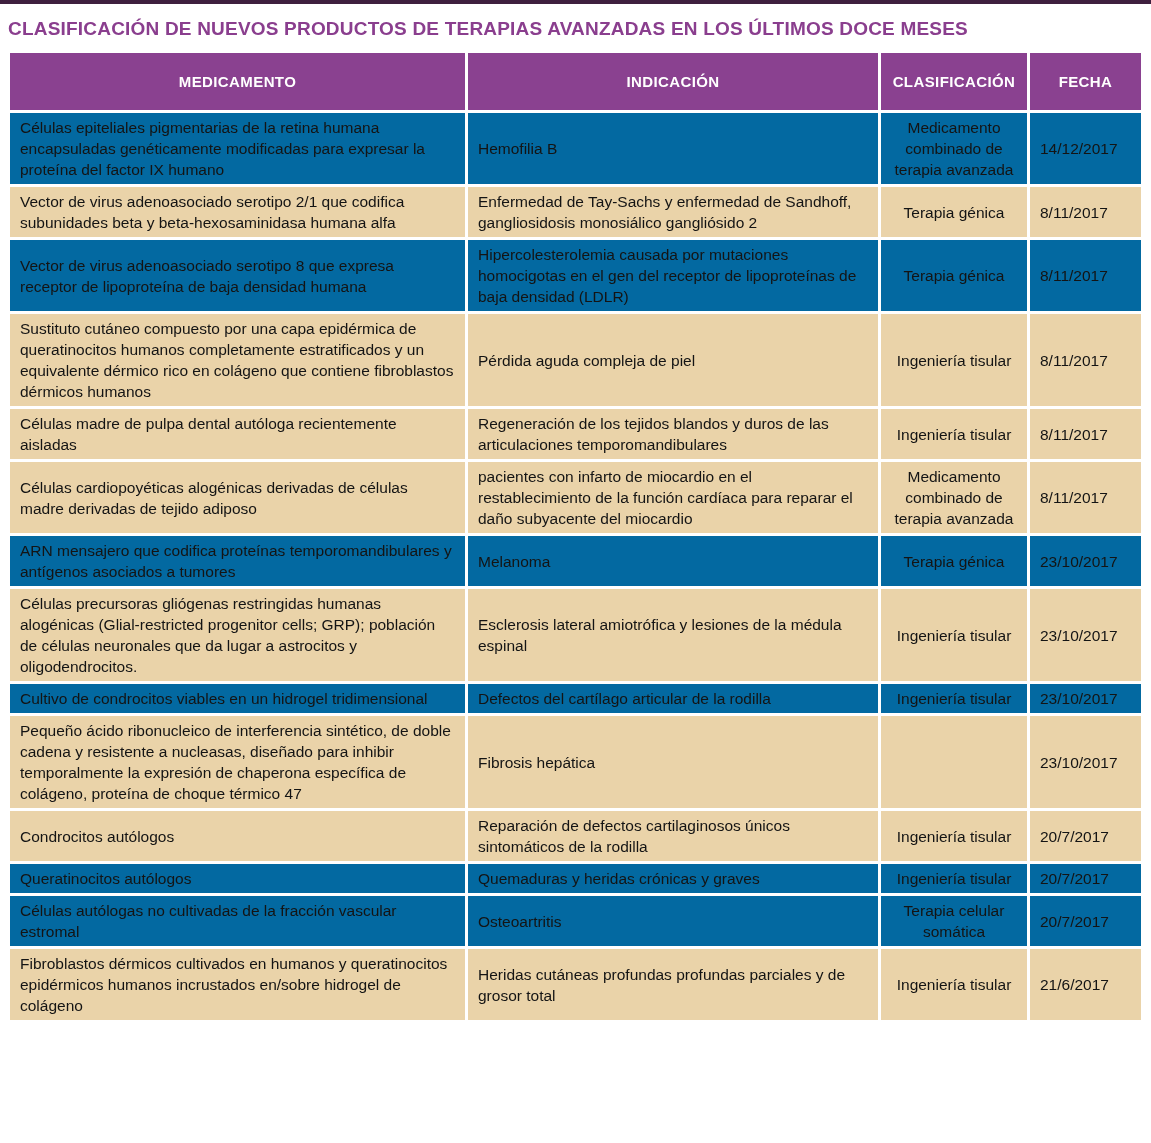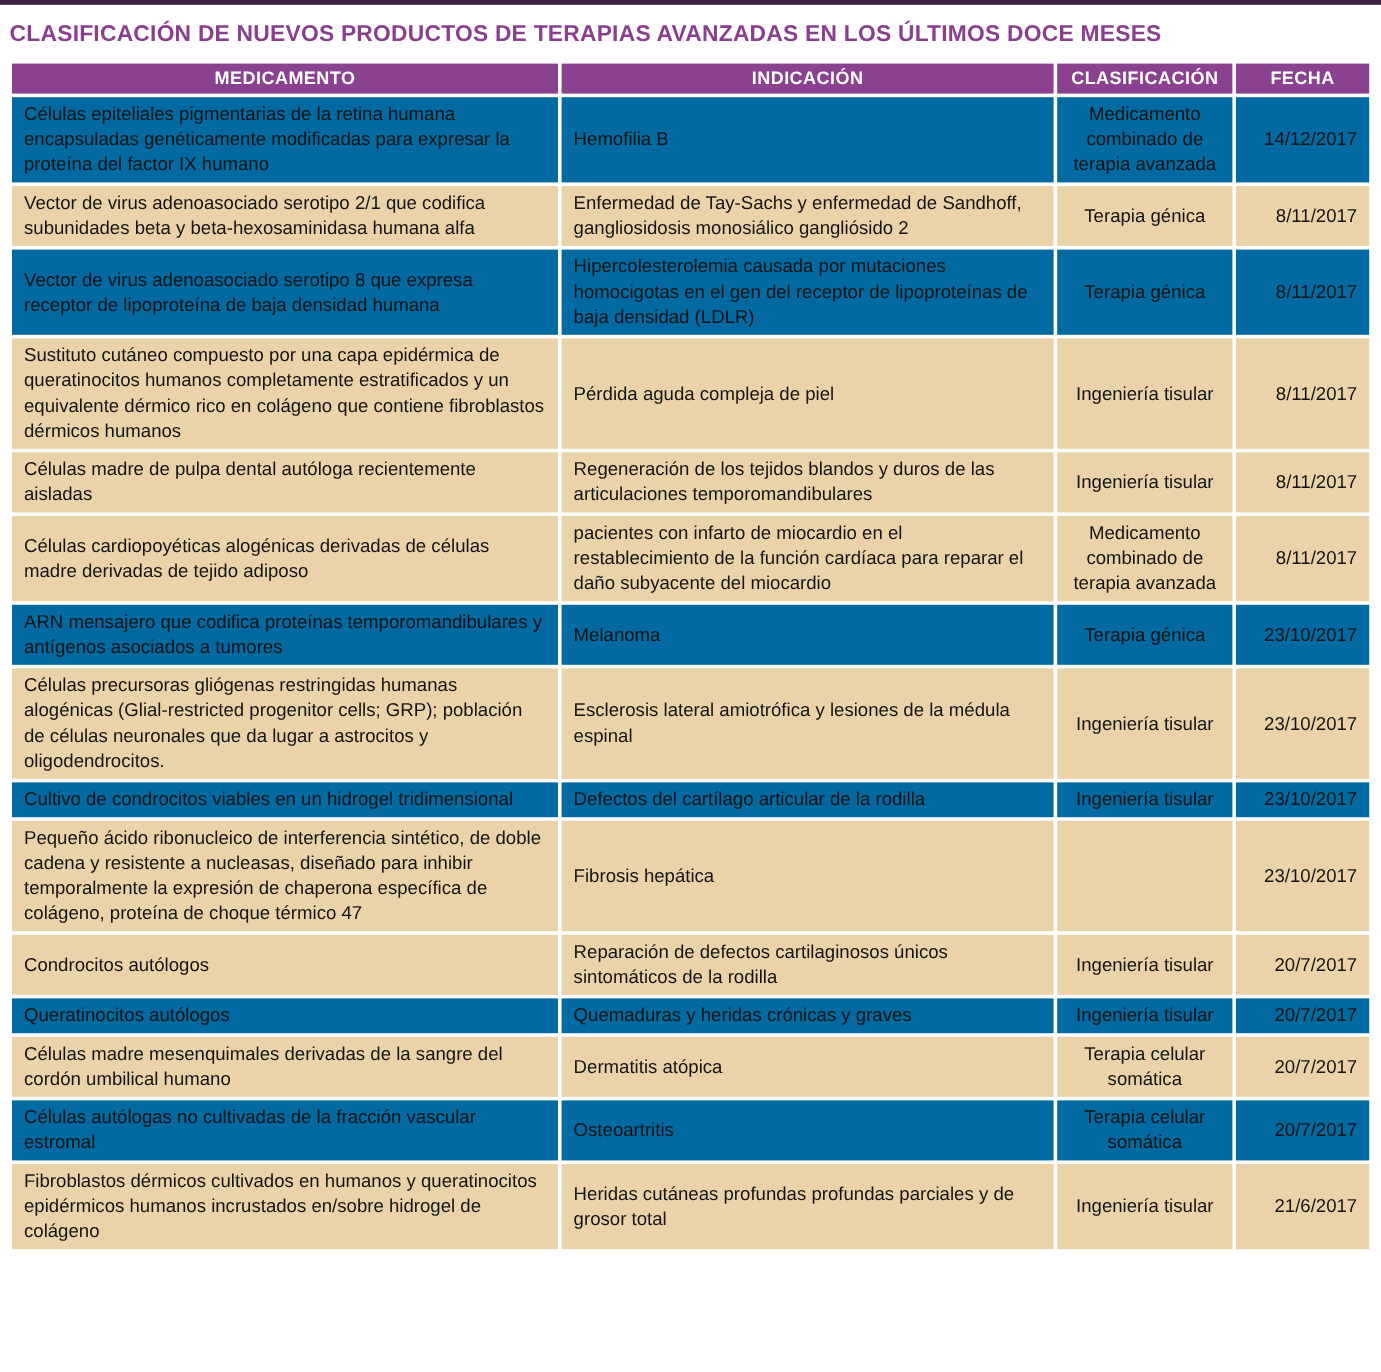--- a/index.html
+++ b/index.html
@@ -29,33 +29,33 @@
     width: 1137px;
     margin: 0 0 0 7px;
   }
   table.atmp th {
     background: #8a4190;
     color: #ffffff;
     font-size: 15px;
     font-weight: bold;
     letter-spacing: 0.4px;
     text-align: center;
-    padding: 4px 4px;
+    padding: 20px 4px;
   }
   table.atmp td {
     font-size: 15.5px;
     line-height: 21px;
     color: #141414;
     vertical-align: middle;
     padding: 4px 10px;
   }
   td.col-med { padding-left: 14px; }
   td.col-ind { padding-left: 12px; }
   td.col-cls { text-align: center; padding: 4px 6px; }
-  td.col-date { text-align: right; padding: 4px 4px; font-size: 16.5px; }
+  td.col-date { text-align: left; padding: 4px 4px; font-size: 16.5px; }
   tr.light td { background: #0369a1; }
   tr.dark td  { background: #ead3a9; }
 </style>
 </head>
 <body>
 
 <div class="top-rule"></div>
 
 <div class="title">CLASIFICACIÓN DE NUEVOS PRODUCTOS DE TERAPIAS AVANZADAS EN LOS ÚLTIMOS DOCE MESES</div>
 
@@ -140,26 +140,20 @@
         <td class="col-ind">Reparación de defectos cartilaginosos únicos sintomáticos de la rodilla</td>
         <td class="col-cls">Ingeniería tisular</td>
         <td class="col-date">20/7/2017</td>
       </tr>
       <tr class="light">
         <td class="col-med">Queratinocitos autólogos</td>
         <td class="col-ind">Quemaduras y heridas crónicas y graves</td>
         <td class="col-cls">Ingeniería tisular</td>
         <td class="col-date">20/7/2017</td>
       </tr>
-      <tr class="dark">
-        <td class="col-med">Células madre mesenquimales derivadas de la sangre del cordón umbilical humano</td>
-        <td class="col-ind">Dermatitis atópica</td>
-        <td class="col-cls">Terapia celular somática</td>
-        <td class="col-date">20/7/2017</td>
-      </tr>
       <tr class="light">
         <td class="col-med">Células autólogas no cultivadas de la fracción vascular estromal</td>
         <td class="col-ind">Osteoartritis</td>
         <td class="col-cls">Terapia celular somática</td>
         <td class="col-date">20/7/2017</td>
       </tr>
       <tr class="dark">
         <td class="col-med">Fibroblastos dérmicos cultivados en humanos y queratinocitos epidérmicos humanos incrustados en/sobre hidrogel de colágeno</td>
         <td class="col-ind">Heridas cutáneas profundas profundas parciales y de grosor total</td>
         <td class="col-cls">Ingeniería tisular</td>

